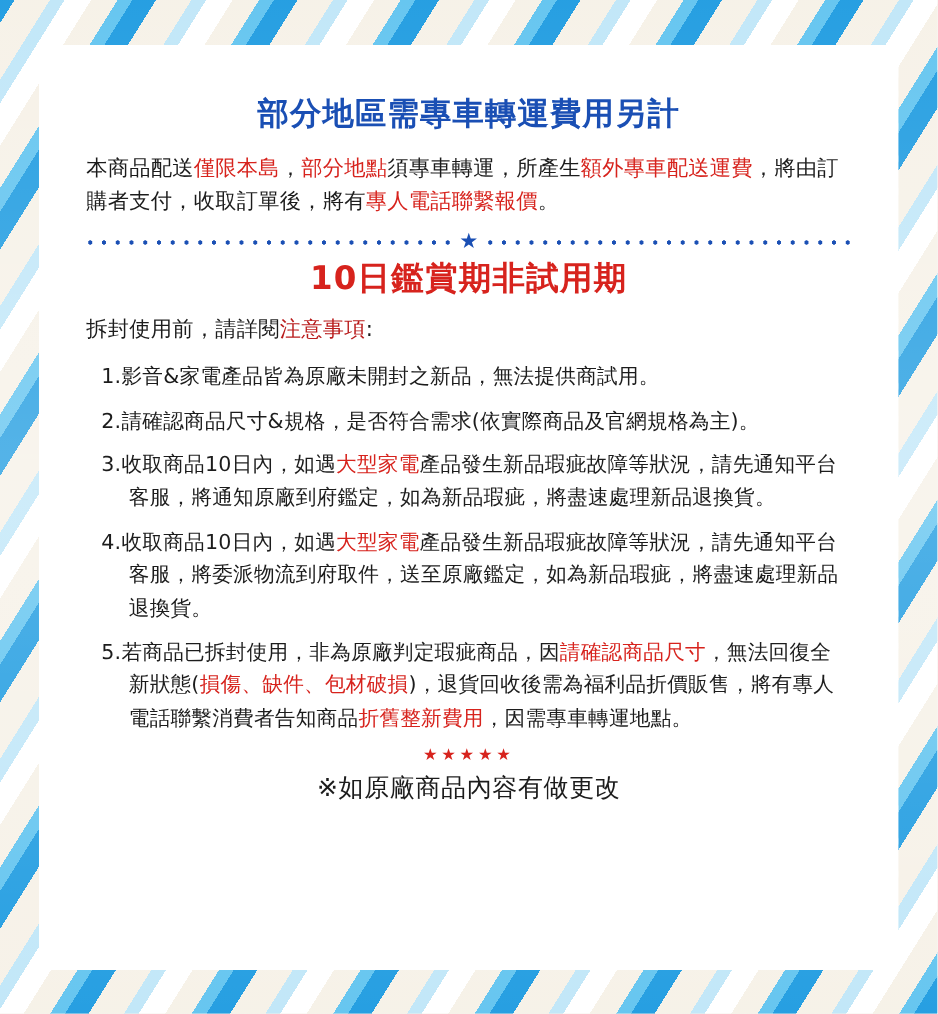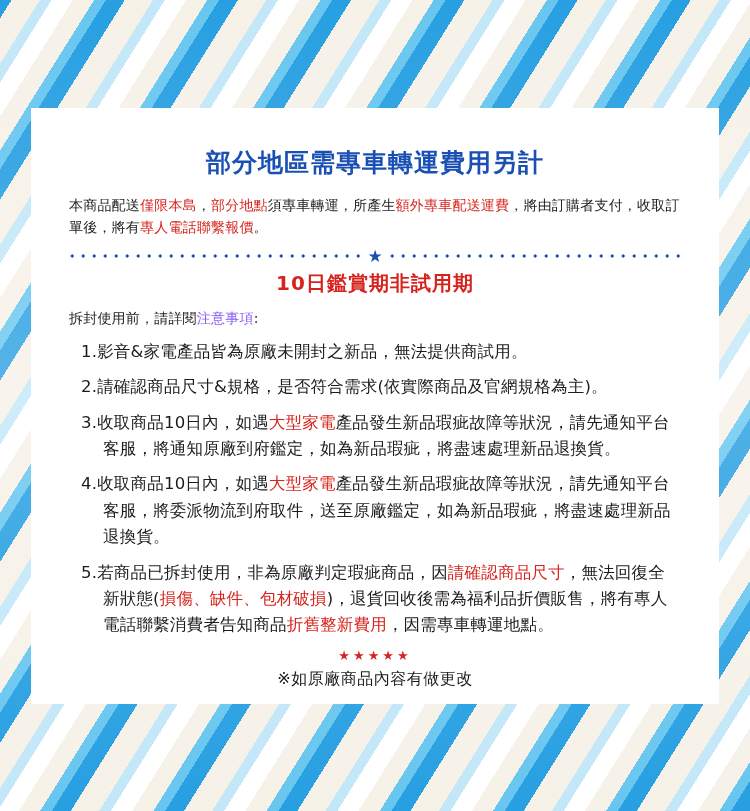--- a/index.html
+++ b/index.html
@@ -36,21 +36,21 @@
     background: linear-gradient(180deg, rgba(255,255,255,0.05) 0%, rgba(255,255,255,0.25) 45%, rgba(255,255,255,0.05) 100%);
   }
 
   
   .card-wrap {
     position: absolute;
     left: 50%;
     top: 50%;
     transform: translate(-50%, -50%);
     width: 688px;
-    height: 596px;
+    height: 740px;
   }
   .scallop {
     position: absolute;
     inset: 0;
     background: #ffffff;
     
     -webkit-mask:
       radial-gradient(circle 13px at 13px 13px, #000 98%, transparent 100%) 0 0/26px 26px repeat-x,
       radial-gradient(circle 13px at 13px 13px, #000 98%, transparent 100%) 0 100%/26px 26px repeat-x,
       radial-gradient(circle 13px at 13px 13px, #000 98%, transparent 100%) 0 0/26px 26px repeat-y,
@@ -84,37 +84,37 @@
     color: #1a4fb4;
     font-size: 25px;
     font-weight: bold;
     letter-spacing: 1px;
     margin: 6px 0 16px 0;
     line-height: 1.2;
   }
   .title2 {
     text-align: center;
     color: #d7231d;
-    font-size: 20px;
+    font-size: 26px;
     font-weight: bold;
     letter-spacing: 1px;
     margin: 6px 0 12px 0;
     line-height: 1.2;
   }
 
   
   .para {
-    font-size: 14px;
+    font-size: 17px;
     line-height: 1.58;
     margin: 0 0 10px 0;
     letter-spacing: 0.2px;
   }
 
   .red { color: #d7231d; }
-  .blue { color: #8b5cf6; }
+  .blue { color: #b91c1c; }
 
   
   .divider {
     display: flex;
     align-items: center;
     justify-content: center;
     margin: 10px 0 4px 0;
     gap: 6px;
   }
   .dots {
@@ -152,21 +152,21 @@
     text-align: center;
     color: #d7231d;
     font-size: 13px;
     letter-spacing: 3px;
     margin: 4px 0 4px 0;
   }
 
   
   .footer-note {
     text-align: center;
-    font-size: 16px;
+    font-size: 20px;
     line-height: 1.45;
     margin-top: 2px;
     letter-spacing: 0.5px;
   }
 </style>
 </head>
 <body>
 
 <div class="bg"></div>
 <div class="bg-fade"></div>

